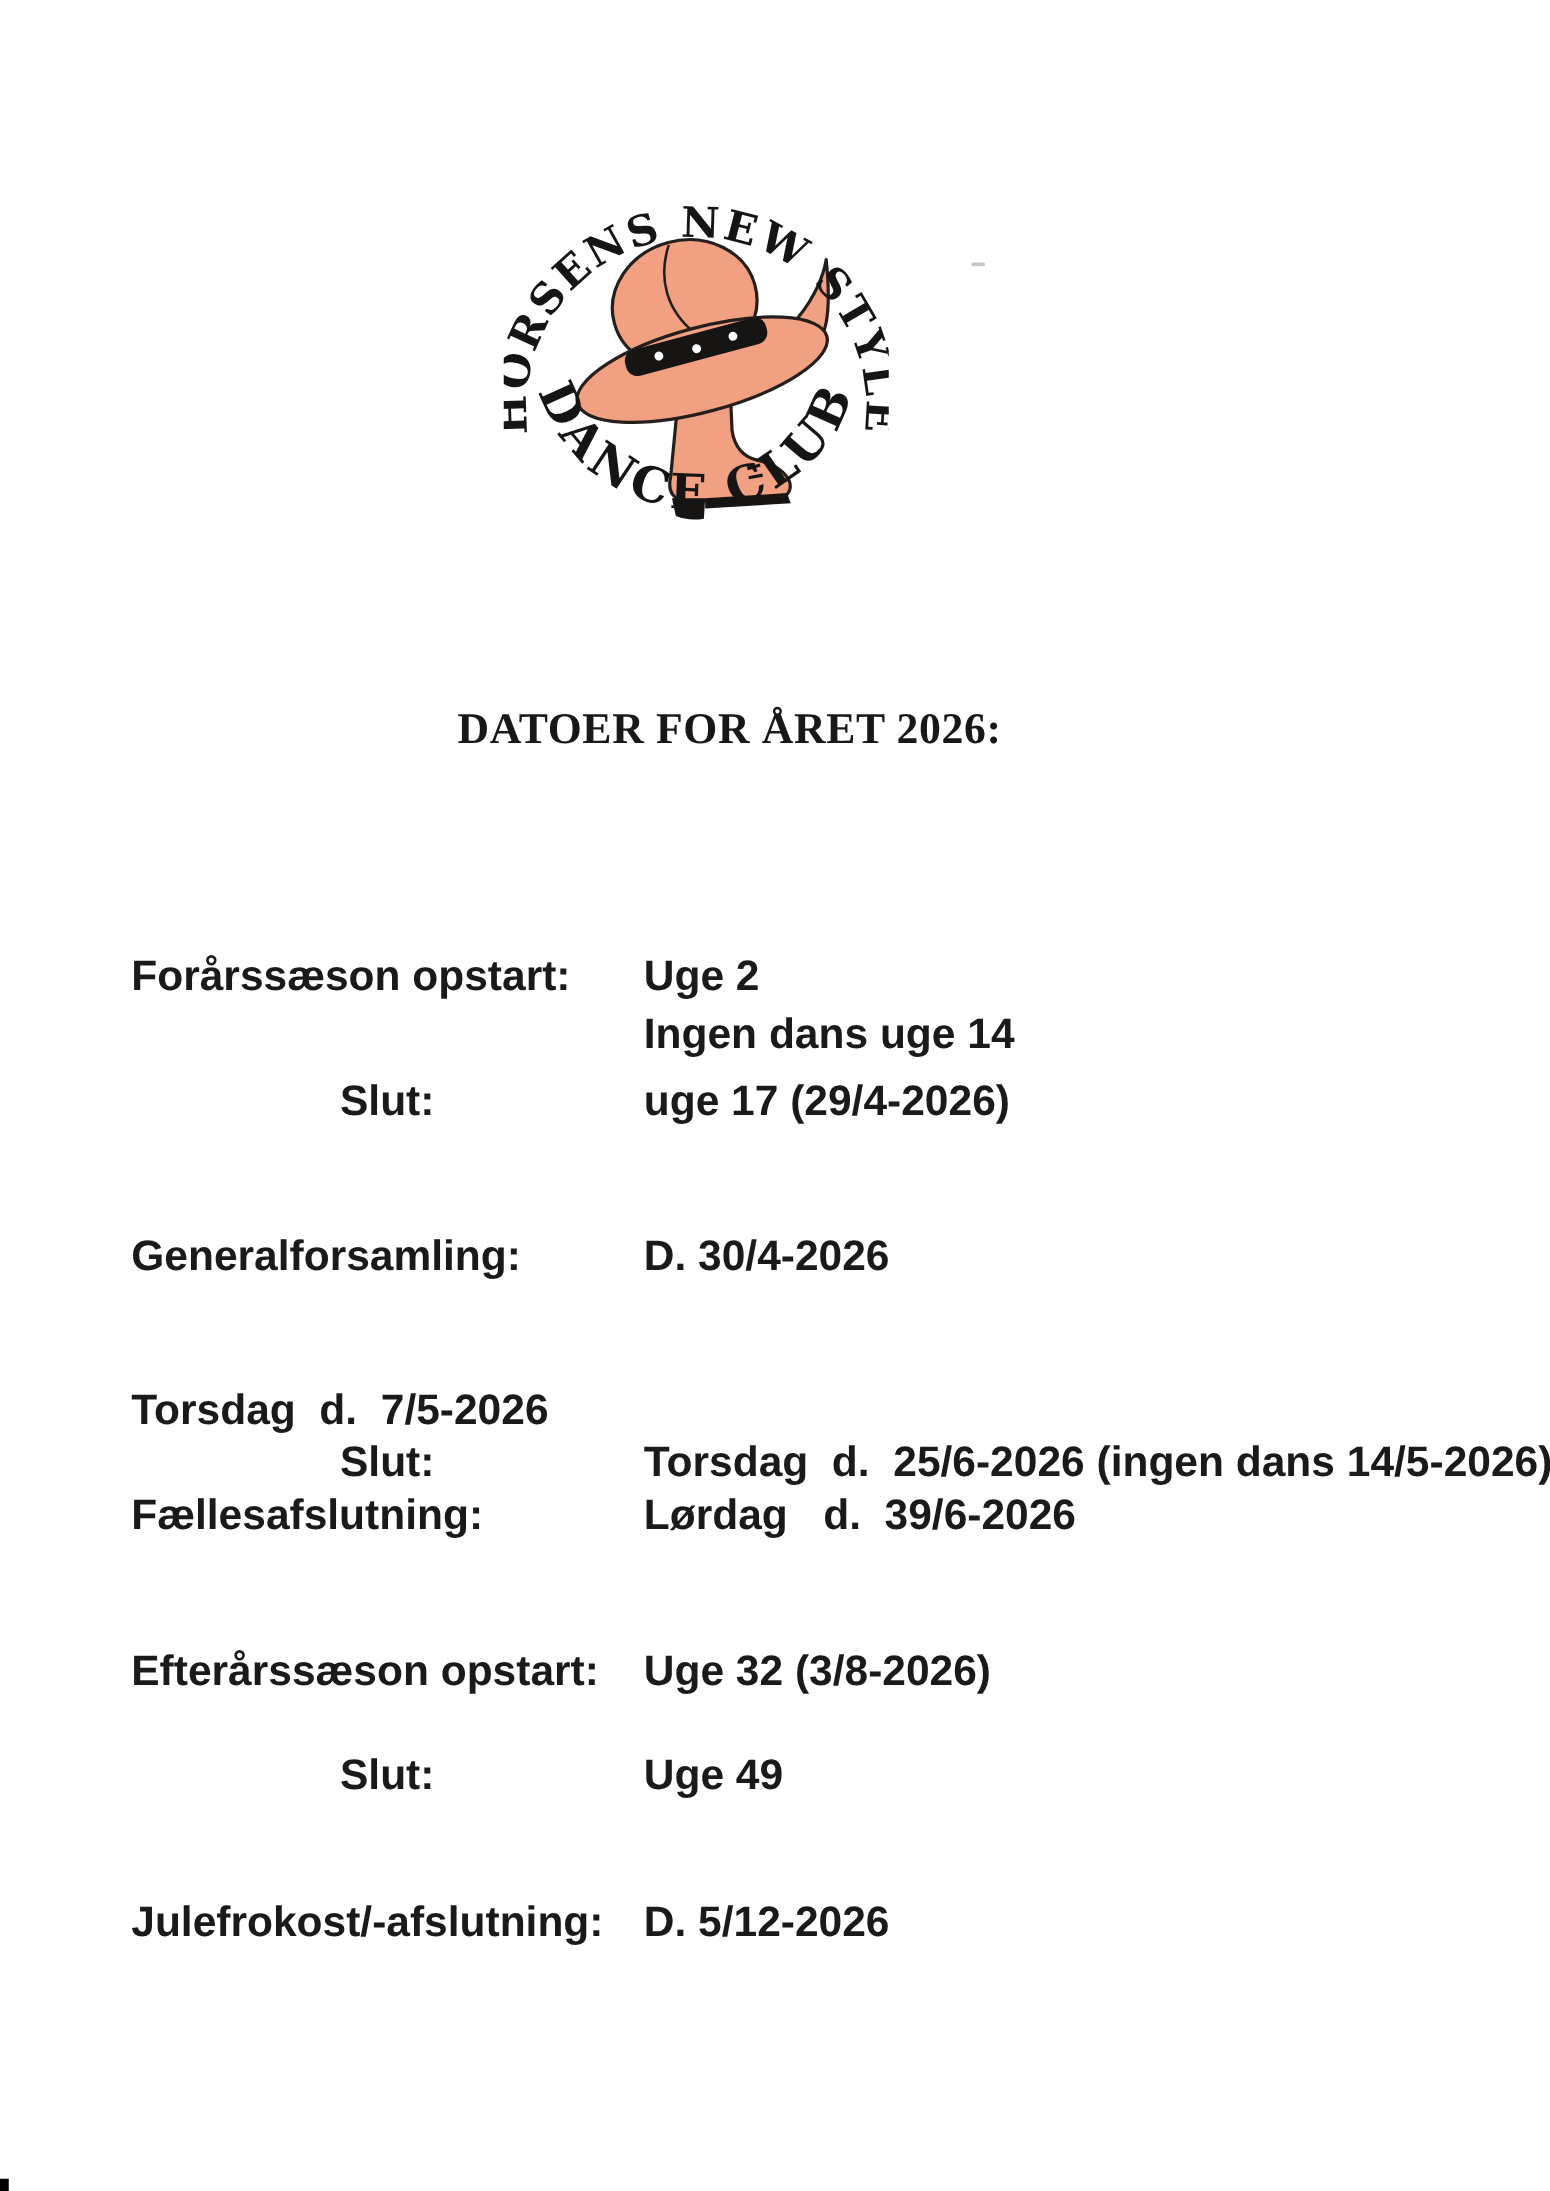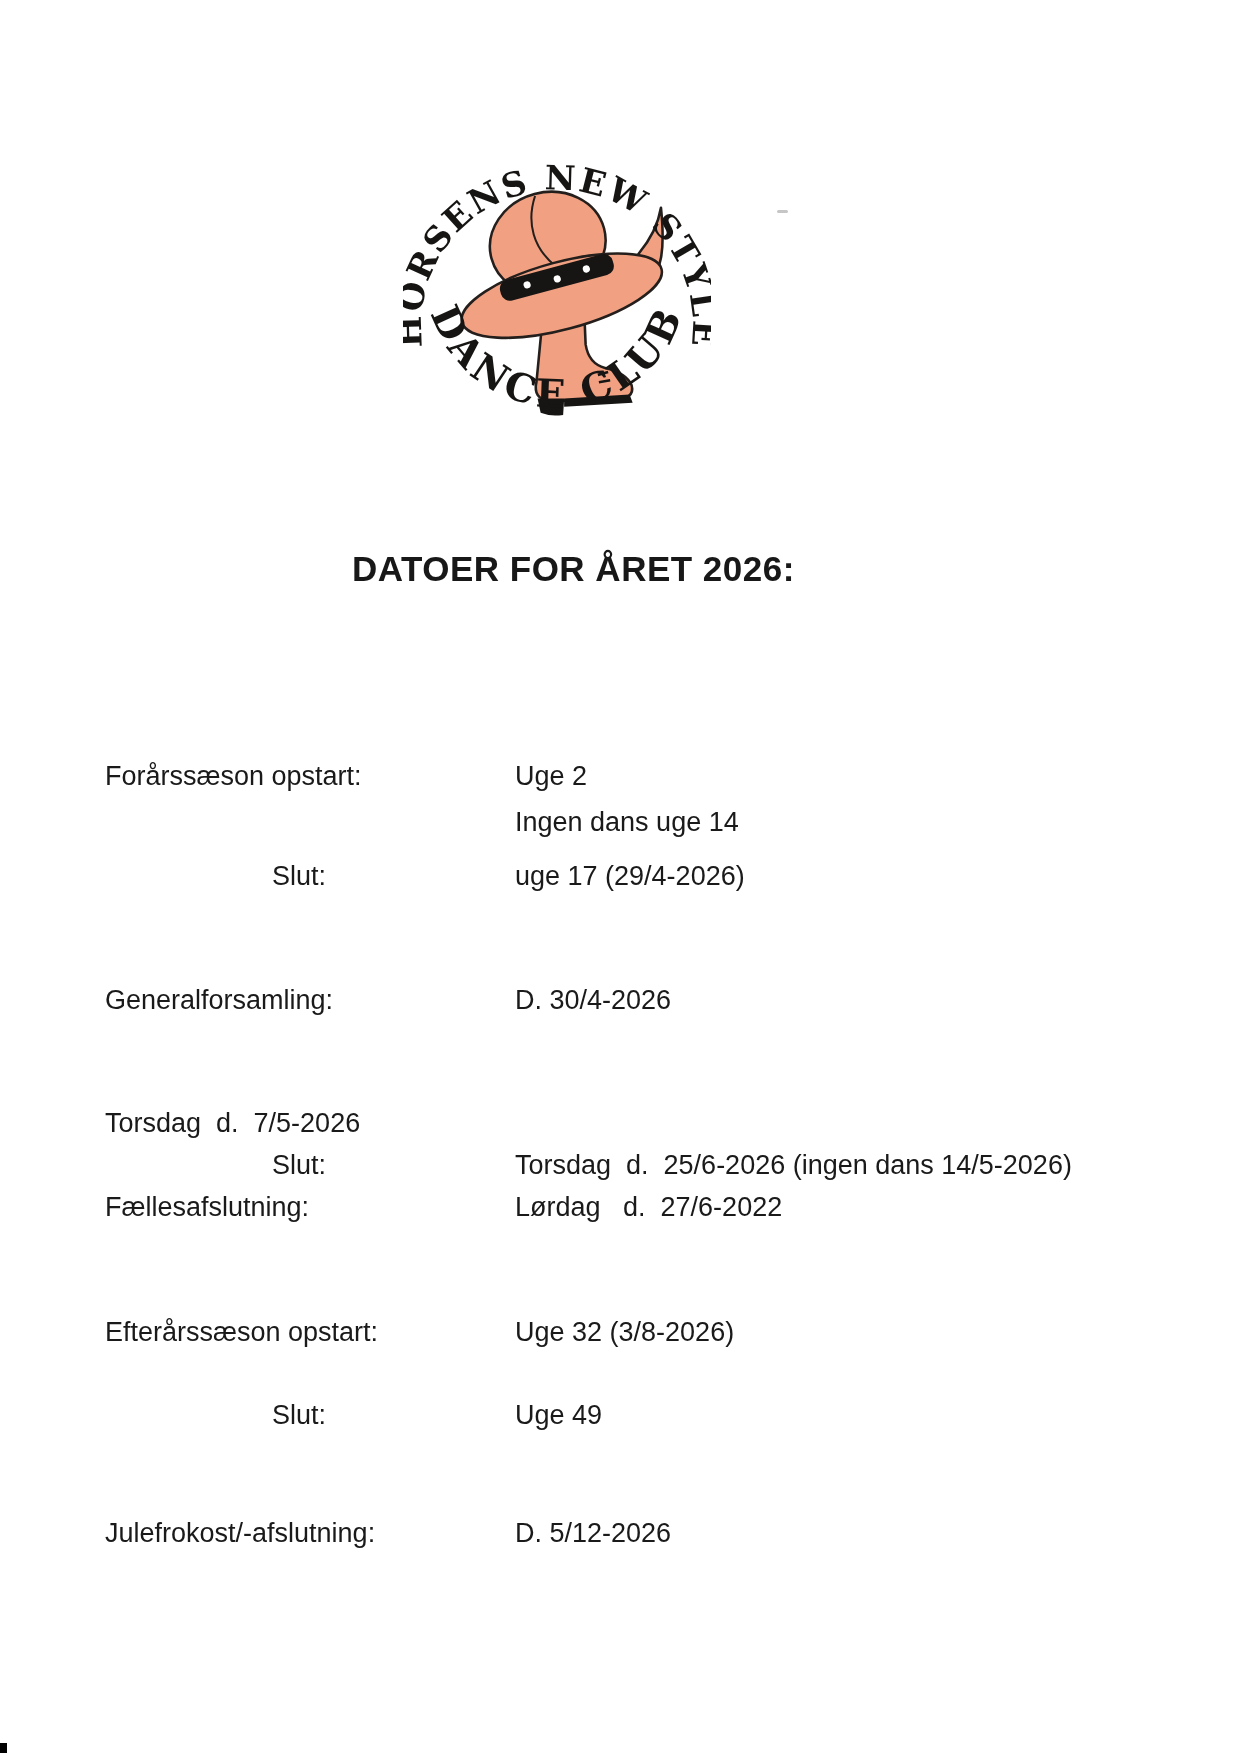--- a/index.html
+++ b/index.html
@@ -11,29 +11,29 @@
     font-family:"Liberation Sans",sans-serif;
   }
   
   .logo{position:absolute;left:403px;top:143px;width:308px;height:322px;}
   .logo svg{width:100%;height:100%;display:block;}
   .arc-text{font-family:"DejaVu Serif",serif;font-weight:bold;fill:#171513;}
   .arc-top{font-size:33px;letter-spacing:2px;}
   .arc-bottom{font-size:38px;letter-spacing:4px;}
   
   .title{
-    position:absolute;left:352px;top:549px;margin:0;
+    position:absolute;left:352px;top:549px;margin:14px;
     font-size:35px;font-weight:700;color:#181818;letter-spacing:0.5px;
-    font-family:Liberation Sans, sans-serif;white-space:pre;
+    font-family:Liberation Serif, serif;white-space:pre;
   }
   
   .row{
     position:absolute;left:105px;width:1080px;
     display:flex;align-items:flex-start;
-    font-size:27px;font-weight:400;color:#1a1a1a;line-height:1.25;
+    font-size:34px;font-weight:700;color:#1a1a1a;line-height:1.25;
   }
   .row .label{flex:0 0 410px;width:410px;box-sizing:border-box;white-space:pre;}
   .row .label.indent{padding-left:167px;}
   .row .value{white-space:pre;}
   .r1{top:760px}.r2{top:806px}.r3{top:860px}
   .r4{top:984px}
   .r5{top:1107px}.r6{top:1149px}.r7{top:1191px}
   .r8{top:1316px}.r9{top:1361px}.r10{top:1399px}
   .r11{top:1517px}
   
@@ -102,21 +102,21 @@
 
   <div class="row r5">
     <span class="value">Torsdag  d.  7/5-2026</span>
   </div>
   <div class="row r6">
     <span class="label indent">Slut:</span>
     <span class="value">Torsdag  d.  25/6-2026 (ingen dans 14/5-2026)</span>
   </div>
   <div class="row r7">
     <span class="label">Fællesafslutning:</span>
-    <span class="value">Lørdag   d.  27/6-2022</span>
+    <span class="value">Lørdag   d.  39/6-2026</span>
   </div>
 
   <div class="row r8">
     <span class="label">Efterårssæson opstart:</span>
     <span class="value">Uge 32 (3/8-2026)</span>
   </div>
   <div class="row r10">
     <span class="label indent">Slut:</span>
     <span class="value">Uge 49</span>
   </div>

